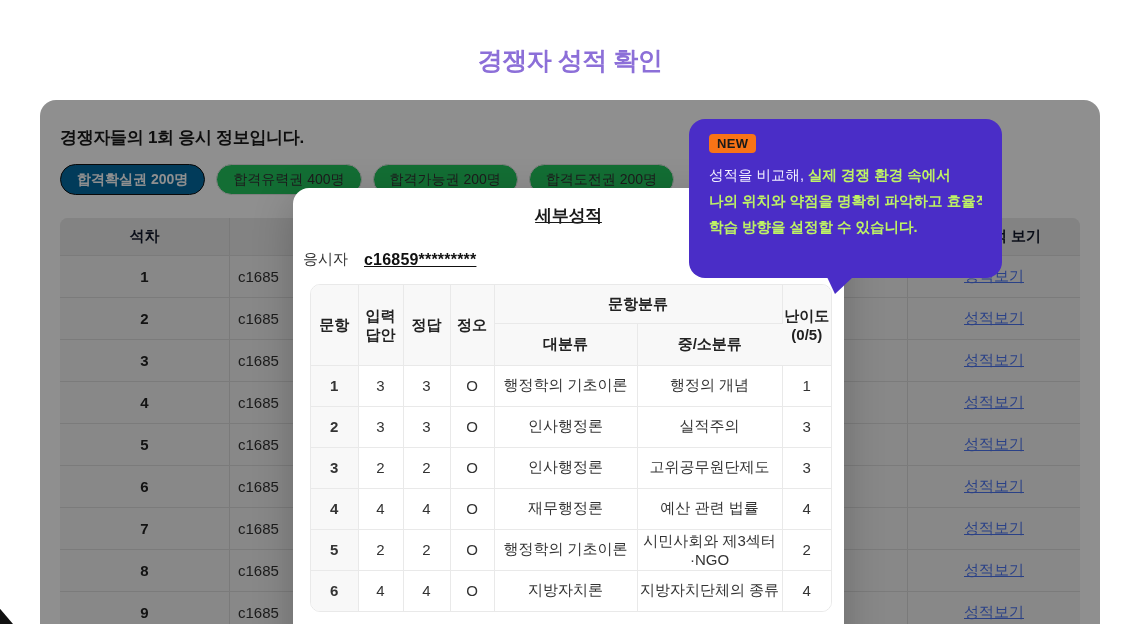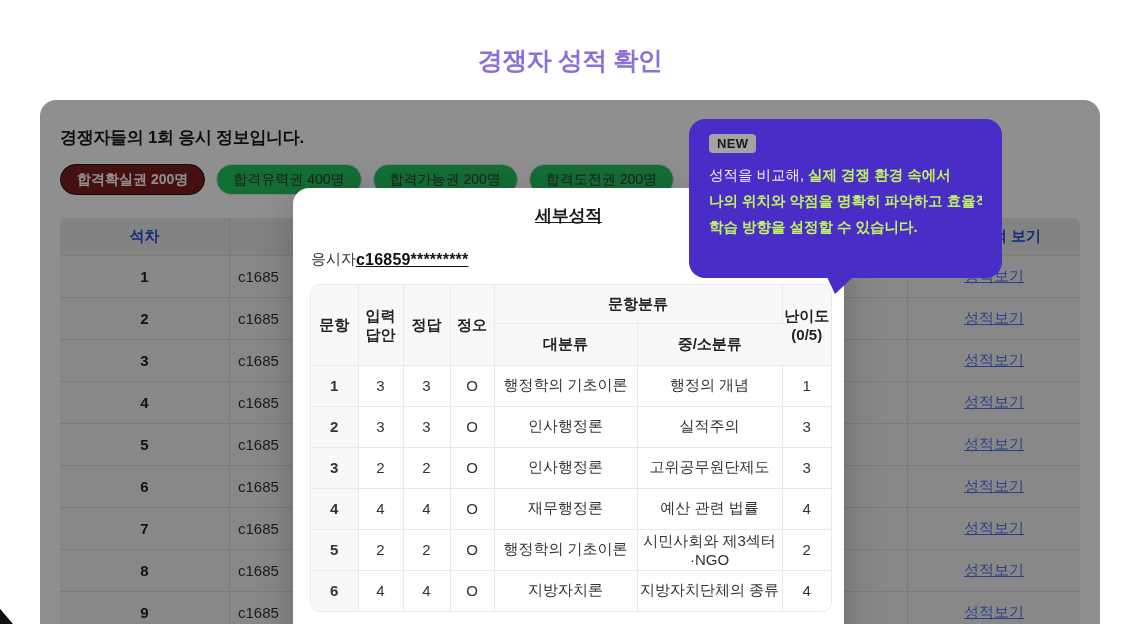--- a/index.html
+++ b/index.html
@@ -12,66 +12,66 @@
     font-size:25px; font-weight:800; color:#8C6FD8; letter-spacing:-0.5px; }
 
   
   .card { position:absolute; left:40px; top:100px; width:1060px; height:560px;
     background:#ffffff; border-radius:16px; }
   .card-heading { position:absolute; left:20px; top:26px; font-size:17px; font-weight:700;
     color:#1a1a1a; letter-spacing:-0.3px; }
   .chips { position:absolute; left:20px; top:64px; display:flex; gap:11px; }
   .chip { height:31px; display:flex; align-items:center; padding:0 16px; border-radius:999px;
     font-size:14px; color:#333; background:#22c55e; border:1px solid #e2e2e2; cursor:pointer; white-space:nowrap; }
-  .chip.selected { background:#7f1d1d; color:#ffffff; border-color:#111111; font-weight:700; }
+  .chip.selected { background:#0369a1; color:#ffffff; border-color:#111111; font-weight:700; }
 
   .bg-table { position:absolute; left:20px; top:118px; width:1020px; background:#f2f2f2;
     border-radius:8px; overflow:hidden; }
   .bg-hrow, .bg-row { display:grid; grid-template-columns:170px auto 173px; }
   .bg-hrow { height:37px; background:#e9e9e9; }
   .bg-row { height:42px; border-top:1px solid #dcdcdc; }
   .bg-cell { display:flex; align-items:center; justify-content:center; font-size:15px; color:#222; overflow:hidden; }
   .bg-cell.rank { border-right:1px solid #d9d9d9; font-weight:700; }
   .bg-hrow .bg-cell.rank { font-weight:700; }
   .bg-cell.id { justify-content:flex-start; padding-left:8px; color:#333; font-weight:400; white-space:nowrap; }
   .bg-cell.view { border-left:1px solid #d9d9d9; }
   .view-link { font-size:15px; color:#4C74F0; text-decoration:underline; cursor:pointer; white-space:nowrap; }
-  .bg-hrow .bg-cell { font-weight:700; color:#1d4ed8; white-space:nowrap; }
+  .bg-hrow .bg-cell { font-weight:700; color:#0f172a; white-space:nowrap; }
 
   
   .dim { position:absolute; left:40px; top:100px; width:1060px; height:560px;
     background:rgba(0,0,0,0.44); border-radius:16px; z-index:10; pointer-events:none; }
 
   
   .modal { position:absolute; left:293px; top:188px; width:551px; height:480px; background:#ffffff;
     border-radius:16px; box-shadow:0 12px 40px rgba(0,0,0,0.22); z-index:20; }
   .modal-title { position:absolute; left:0; top:16px; width:100%; text-align:center;
     font-size:17px; font-weight:700; color:#1a1a1a; letter-spacing:-0.3px;text-decoration:underline; }
-  .examinee { position:absolute; left:18px; top:62px; display:flex; align-items:center; gap:0; }
+  .examinee { position:absolute; left:10px; top:62px; display:flex; align-items:center; gap:16px; }
   .examinee-label { font-size:15px; color:#333; }
   .examinee-id { font-size:16px; font-weight:600; color:#111; letter-spacing:0.2px;text-decoration:underline; }
 
   .detail-wrap { position:absolute; left:17px; top:96px; width:522px;
     border:1px solid #e9e9e9; border-radius:10px; overflow:hidden; background:#fff; }
   table.detail { width:100%; border-collapse:collapse; table-layout:fixed; }
   table.detail th, table.detail td { border-right:1px solid #e9e9e9; border-bottom:1px solid #e9e9e9;
     text-align:center; vertical-align:middle; font-size:15px; color:#333; }
   table.detail th { background:#f8f8f8; font-weight:600; color:#222; line-height:20px; }
   table.detail tr > *:last-child { border-right:none; }
   table.detail tbody tr:last-child td { border-bottom:none; }
   table.detail thead tr.h1 th { height:38px; }
   table.detail thead tr.h2 th { height:42px; }
   table.detail tbody td { height:41px; background:#fff; }
   table.detail tbody td.qno { background:#f8f8f8; font-weight:700; }
   .th-2line { display:block; line-height:19px; }
 
   
   .tooltip { position:absolute; left:689px; top:119px; width:313px; height:159px;
     background:#4A2DC7; border-radius:16px; z-index:30; padding:15px 20px 0 20px; overflow:visible; }
-  .tooltip-badge { display:inline-block; background:#a3a3a3; color:#1a1a1a; font-size:13px;
+  .tooltip-badge { display:inline-block; background:#f97316; color:#1a1a1a; font-size:13px;
     font-weight:700; padding:2px 8px; border-radius:4px; letter-spacing:0.3px; }
   .tooltip-text { margin-top:9px; font-size:14.5px; line-height:26px; color:#f2f0fe; white-space:nowrap; overflow:hidden; }
   .tooltip-text b { color:#bef264; font-weight:700; }
   .tooltip-tail { position:absolute; left:138px; bottom:-16px; width:0; height:0;
     border-top:17px solid #4A2DC7; border-left:8px solid transparent; border-right:18px solid transparent; }
 
   
   .cursor-artifact { position:absolute; left:0; top:607px; width:13px; height:17px; background:#111;
     clip-path:polygon(0 10%, 100% 100%, 0 100%); z-index:40; }
 </style>

